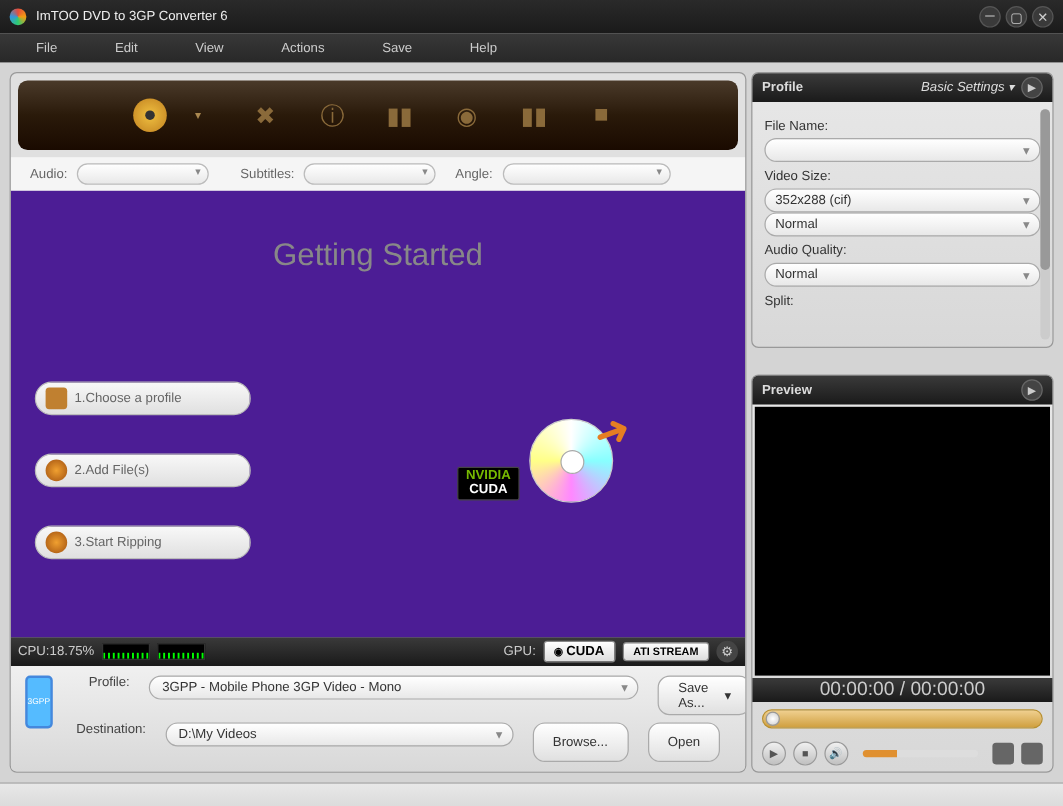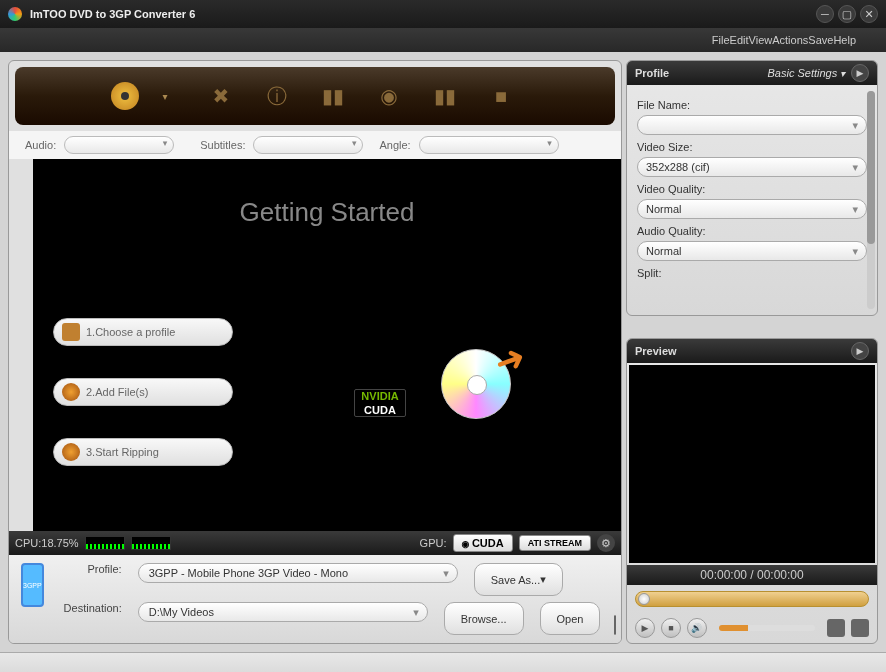--- a/index.html
+++ b/index.html
@@ -1,25 +1,25 @@
 <!DOCTYPE html>
 <html><head>
 <meta charset="utf-8">
 <style>
 * { margin: 0; padding: 0; box-sizing: border-box; font-family: Arial, sans-serif; font-size: 11px; }
 body { width: 886px; height: 672px; background: #d4d4d4; overflow: hidden; }
 
 
 .titlebar { height: 28px; background: linear-gradient(#2a2a2a, #1a1a1a); display: flex; align-items: center; padding: 0 8px; color: #ccc; }
 .titlebar .logo { width: 14px; height: 14px; border-radius: 50%; background: conic-gradient(#e74c3c, #f39c12, #2ecc71, #3498db, #e74c3c); margin-right: 8px; }
-.titlebar .title { font-weight: bold; flex: 1; color: #eee; }
+.titlebar .title { font-weight: normal; flex: 1; color: #eee; }
 .titlebar .winbtn { width: 18px; height: 18px; border-radius: 50%; background: #3a3a3a; border: 1px solid #555; margin-left: 4px; display: flex; align-items: center; justify-content: center; color: #ccc; cursor: pointer; }
 
 
-.menubar { height: 24px; background: linear-gradient(#383838, #282828); display: flex; align-items: center; padding: 0 30px; color: #ccc; justify-content: flex-end; }
+.menubar { height: 24px; background: linear-gradient(#383838, #282828); display: flex; align-items: center; padding: 0 30px; gap: 48px; color: #ccc; }
 .menubar span { cursor: pointer; }
 
 
 .container { display: flex; height: 600px; padding: 8px; gap: 4px; }
 .left { flex: 1; display: flex; flex-direction: column; background: #e0e0e0; border: 1px solid #999; border-radius: 6px; overflow: hidden; }
 .right { width: 252px; display: flex; flex-direction: column; gap: 6px; }
 
 
 .toolbar { height: 58px; background: linear-gradient(#4a3a2a, #2a1a0a, #1a0a00); border-radius: 8px; margin: 6px; display: flex; align-items: center; justify-content: center; gap: 20px; }
 .tbbtn { width: 36px; height: 36px; display: flex; align-items: center; justify-content: center; cursor: pointer; color: #8a6a3a; font-size: 20px; }
@@ -27,32 +27,32 @@
 .tbbtn.disc::after { content: ''; position: absolute; width: 8px; height: 8px; background: #333; border-radius: 50%; }
 .tbbtn.chev { color: #aa8850; font-size: 10px; margin-left: -12px; }
 
 
 .filters { height: 28px; display: flex; align-items: center; padding: 0 16px; gap: 8px; color: #666; background: #f5f5f5; }
 .filters label { color: #666; }
 .filters .sel { flex: 0 0 auto; width: 110px; height: 18px; background: linear-gradient(#fff, #e8e8e8); border: 1px solid #bbb; border-radius: 9px; position: relative; }
 .filters .sel::after { content: '▾'; position: absolute; right: 6px; top: 1px; color: #888; font-size: 9px; }
 
 
-.mainarea { flex: 1; background: #000000; padding: 20px; position: relative; margin-left: 24px; }
+.mainarea { flex: 1; background: #4c1d95; padding: 20px; position: relative; }
 .mainarea h1 { text-align: center; color: #888; font-size: 26px; font-weight: normal; margin-top: 18px; }
 .steps { margin-top: 90px; text-align: center; }
 .step { width: 180px; height: 28px; background: linear-gradient(#f8f8f8, #e0e0e0); border: 1px solid #bbb; border-radius: 14px; display: flex; align-items: center; padding: 0 8px; margin-bottom: 32px; color: #666; cursor: pointer; gap: 6px; }
 .step .si { width: 18px; height: 18px; border-radius: 3px; background: #c08030; display: flex; align-items: center; justify-content: center; }
 .step .si.round { border-radius: 50%; background: radial-gradient(#f0a030, #a05010); }
 
 .dvdgfx { position: absolute; right: 100px; top: 190px; width: 80px; height: 80px; }
 .dvdgfx .disc { width: 70px; height: 70px; border-radius: 50%; background: conic-gradient(#fff, #8ff, #f8f, #ff8, #fff); position: relative; border: 1px solid #ccc; }
 .dvdgfx .disc::after { content: ''; position: absolute; top: 25px; left: 25px; width: 18px; height: 18px; background: #fff; border: 1px solid #aaa; border-radius: 50%; }
 .dvdgfx .arrow { position: absolute; right: -4px; top: -10px; color: #e67e22; font-size: 36px; transform: rotate(-20deg); }
-.nvidia { position: absolute; right: 215px; top: 230px; width: 52px; height: 28px; background: #000; border: 1px solid #444; border-radius: 2px; color: #fff; font-size: 7px; display: flex; flex-direction: column; align-items: center; justify-content: space-between; font-weight: bold; }
+.nvidia { position: absolute; right: 188px; top: 230px; width: 52px; height: 28px; background: #000; border: 1px solid #444; border-radius: 2px; color: #fff; font-size: 7px; display: flex; flex-direction: column; align-items: center; justify-content: flex-start; font-weight: bold; }
 .nvidia .green { color: #76b900; }
 
 
 .cpubar { height: 24px; background: linear-gradient(#3a3a3a, #1a1a1a); display: flex; align-items: center; padding: 0 6px; color: #ccc; gap: 6px; }
 .cpubar .meter { width: 40px; height: 14px; background: #000; border: 1px solid #333; position: relative; overflow: hidden; }
 .cpubar .meter::before { content: ''; position: absolute; bottom: 0; left: 0; right: 0; height: 40%; background: linear-gradient(90deg, #0f0 2px, transparent 2px) repeat-x; background-size: 4px 100%; }
 .cpubar .gpu { margin-left: auto; }
 .cpubar .badge { padding: 2px 8px; background: linear-gradient(#fff, #ddd); border: 1px solid #888; border-radius: 3px; color: #000; font-weight: bold; font-size: 9px; }
 .cpubar .gear { width: 18px; height: 18px; border-radius: 50%; background: #444; display: flex; align-items: center; justify-content: center; cursor: pointer; }
 
@@ -70,29 +70,29 @@
 
 .panel { background: linear-gradient(#e8e8e8, #d8d8d8); border: 1px solid #999; border-radius: 6px; display: flex; flex-direction: column; }
 .panel .hdr { height: 24px; background: linear-gradient(#3a3a3a, #1a1a1a); border-radius: 5px 5px 0 0; display: flex; align-items: center; padding: 0 8px; color: #ddd; gap: 6px; }
 .panel .hdr .ttl { font-weight: bold; flex: 1; }
 .panel .hdr .sub { font-size: 10px; font-style: italic; }
 .panel .hdr .circ { width: 18px; height: 18px; border-radius: 50%; background: #444; border: 1px solid #666; display: flex; align-items: center; justify-content: center; cursor: pointer; color: #ccc; font-size: 9px; }
 .panel .body { padding: 8px 10px; flex: 1; overflow-y: auto; }
 .panel .body .lbl { color: #333; margin-top: 6px; margin-bottom: 4px; display: block; }
 .panel .body .drop { width: 100%; height: 20px; background: linear-gradient(#fff, #e8e8e8); border: 1px solid #aaa; border-radius: 10px; position: relative; padding: 0 8px; display: flex; align-items: center; color: #333; }
 .panel .body .drop::after { content: '▾'; position: absolute; right: 8px; color: #888; }
-.profilep { height: 256px; }
+.profilep { height: 230px; }
 .profilep .body { position: relative; }
 .profilep .scroll { position: absolute; right: 2px; top: 6px; bottom: 6px; width: 8px; background: #ccc; border-radius: 4px; }
 .profilep .scroll .thumb { width: 100%; height: 70%; background: #999; border-radius: 4px; }
 
 
 .previewp { flex: 1; margin-top: 16px; }
 .previewp .video { flex: 1; background: #000; margin: 2px; }
-.previewp .tc { height: 20px; background: linear-gradient(#3a3a3a, #1a1a1a); color: #ccc; display: flex; align-items: center; justify-content: center; font-size: 12px; }
+.previewp .tc { height: 20px; background: linear-gradient(#3a3a3a, #1a1a1a); color: #ccc; display: flex; align-items: center; justify-content: center; font-size: 16px; }
 .previewp .slider { height: 16px; margin: 6px 8px; background: linear-gradient(#f0d090, #d0a040); border-radius: 8px; position: relative; border: 1px solid #b89030; }
 .previewp .slider .knob { position: absolute; left: 2px; top: 1px; width: 12px; height: 12px; background: radial-gradient(#fff, #ccc); border-radius: 50%; border: 1px solid #999; }
 .previewp .ctrls { height: 30px; display: flex; align-items: center; padding: 0 8px; gap: 6px; }
 .previewp .ctrls .cbtn { width: 20px; height: 20px; border-radius: 50%; background: linear-gradient(#f0f0f0, #c0c0c0); border: 1px solid #999; display: flex; align-items: center; justify-content: center; cursor: pointer; color: #555; font-size: 9px; }
 .previewp .ctrls .vol { flex: 1; height: 6px; background: linear-gradient(90deg, #e09030 30%, #ddd 30%); border-radius: 3px; margin: 0 6px; }
 .previewp .ctrls .rbtn { width: 18px; height: 18px; background: #666; border-radius: 3px; cursor: pointer; }
 
 
 .statusbar { height: 37px; background: linear-gradient(#e8e8e8, #d0d0d0); border-top: 1px solid #aaa; display: flex; align-items: flex-end; padding: 0 8px; color: #444; }
 </style>
@@ -173,21 +173,21 @@
       <span class="badge">◉ <span>CUDA</span></span>
       <span class="badge">ATI STREAM</span>
       <div class="gear">⚙</div>
     </div>
 
     <div class="bottom">
       <div class="appicon">3GPP</div>
       <div class="rows">
         <div class="row">
           <label>Profile:</label>
-          <div class="pill" style="width:320px;flex:0 0 auto">
+          <div class="pill" style="width:408px;flex:0 0 auto">
               <span>3GPP - Mobile Phone 3GP Video - Mono</span>
             </div>
           <div class="btn"><span>Save As...</span> ▾</div>
         </div>
         <div class="row">
           <label>Destination:</label>
           <div class="pill" style="width:290px;flex:0 0 auto">
               <span>D:\My Videos</span>
             </div>
           <div class="btn">Browse...</div>
@@ -207,21 +207,20 @@
       </div>
       <div class="body">
         <span class="lbl">File Name:</span>
         <div class="drop">
             <span></span>
           </div>
         <span class="lbl">Video Size:</span>
         <div class="drop">
             <span>352x288 (cif)</span>
           </div>
-        <span class="lbl">Video Quality:</span>
         <div class="drop">
             <span>Normal</span>
           </div>
         <span class="lbl">Audio Quality:</span>
         <div class="drop">
             <span>Normal</span>
           </div>
         <span class="lbl">Split:</span>
         <div class="scroll">
             <div class="thumb"></div>

